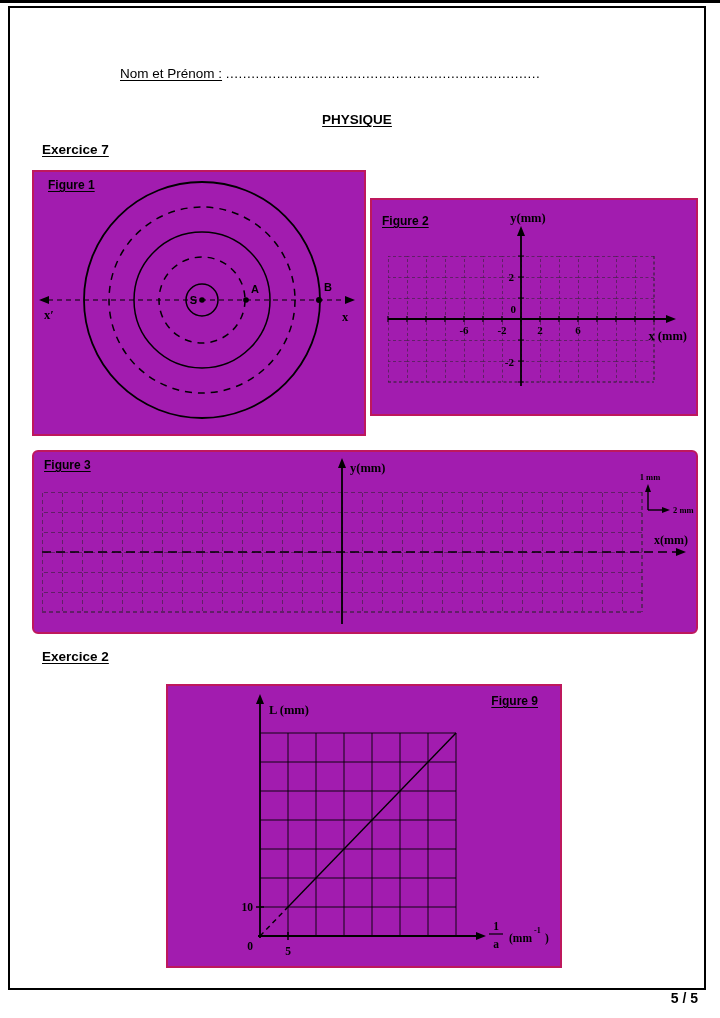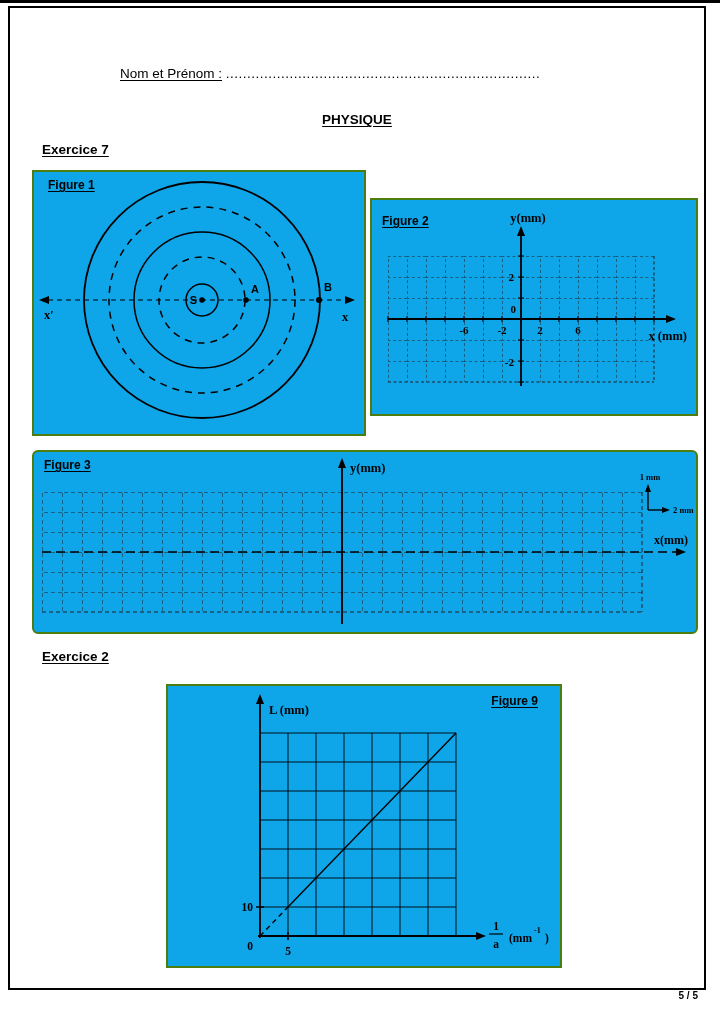--- a/index.html
+++ b/index.html
@@ -21,29 +21,29 @@
   .name-label { font-weight:normal; text-decoration:underline; text-underline-offset:2px; }
   .name-dots { letter-spacing:0.5px; }
   .subject {
     position:absolute; left:0; top:104px; width:100%; text-align:center;
     font-size:13.5px; font-weight:bold; text-decoration:underline; text-underline-offset:2px;
   }
   .ex-heading {
     position:absolute; left:32px; font-size:13.5px; font-weight:bold;
     text-decoration:underline; text-underline-offset:2px;
   }
-  .figbox { position:absolute; border:2px solid #4d7c0f; background:#0ea5e9; }
+  .figbox { position:absolute; border:2px solid #be185d; background:#a21caf; }
   .figlabel {
     position:absolute; font-size:12px; font-weight:bold;
     text-decoration:underline; text-underline-offset:2px; z-index:2; background:transparent;
   }
   .figbox svg { position:absolute; left:0; top:0; overflow:visible; }
   .fser  { font-family:"Liberation Serif","DejaVu Serif",serif; font-weight:bold; fill:#000; }
   .fsans { font-family:"Liberation Sans","DejaVu Sans",sans-serif; font-weight:bold; fill:#000; }
-  .footer { position:absolute; right:22px; top:990px; font-size:10px; font-weight:bold; }
+  .footer { position:absolute; right:22px; top:990px; font-size:14px; font-weight:bold; }
 </style>
 </head>
 <body>
 
 <div class="page">
   <div class="top-rule"></div>
 
   <div class="content-box">
 
     <div class="name-row">

